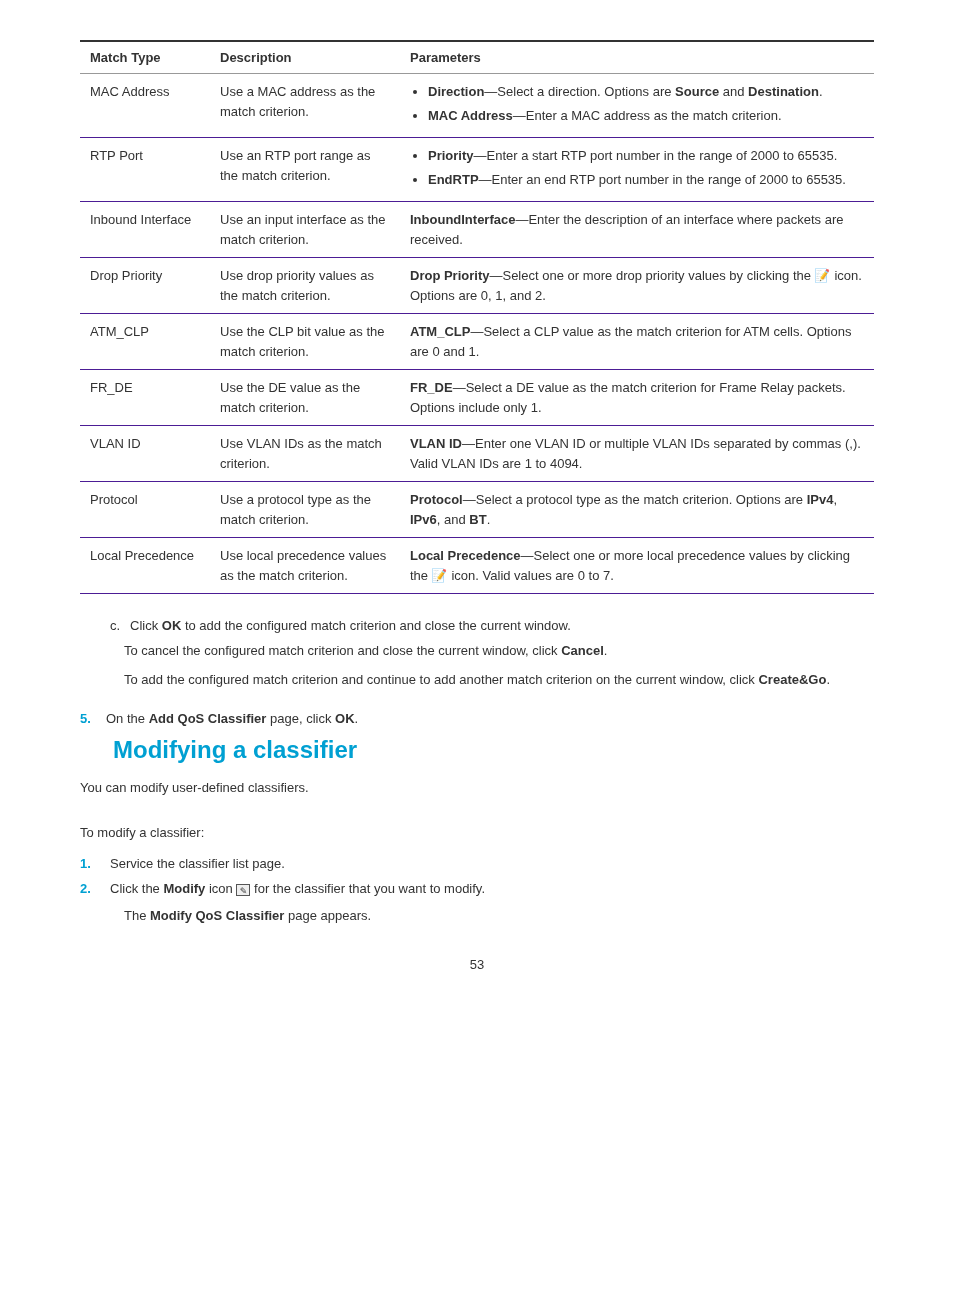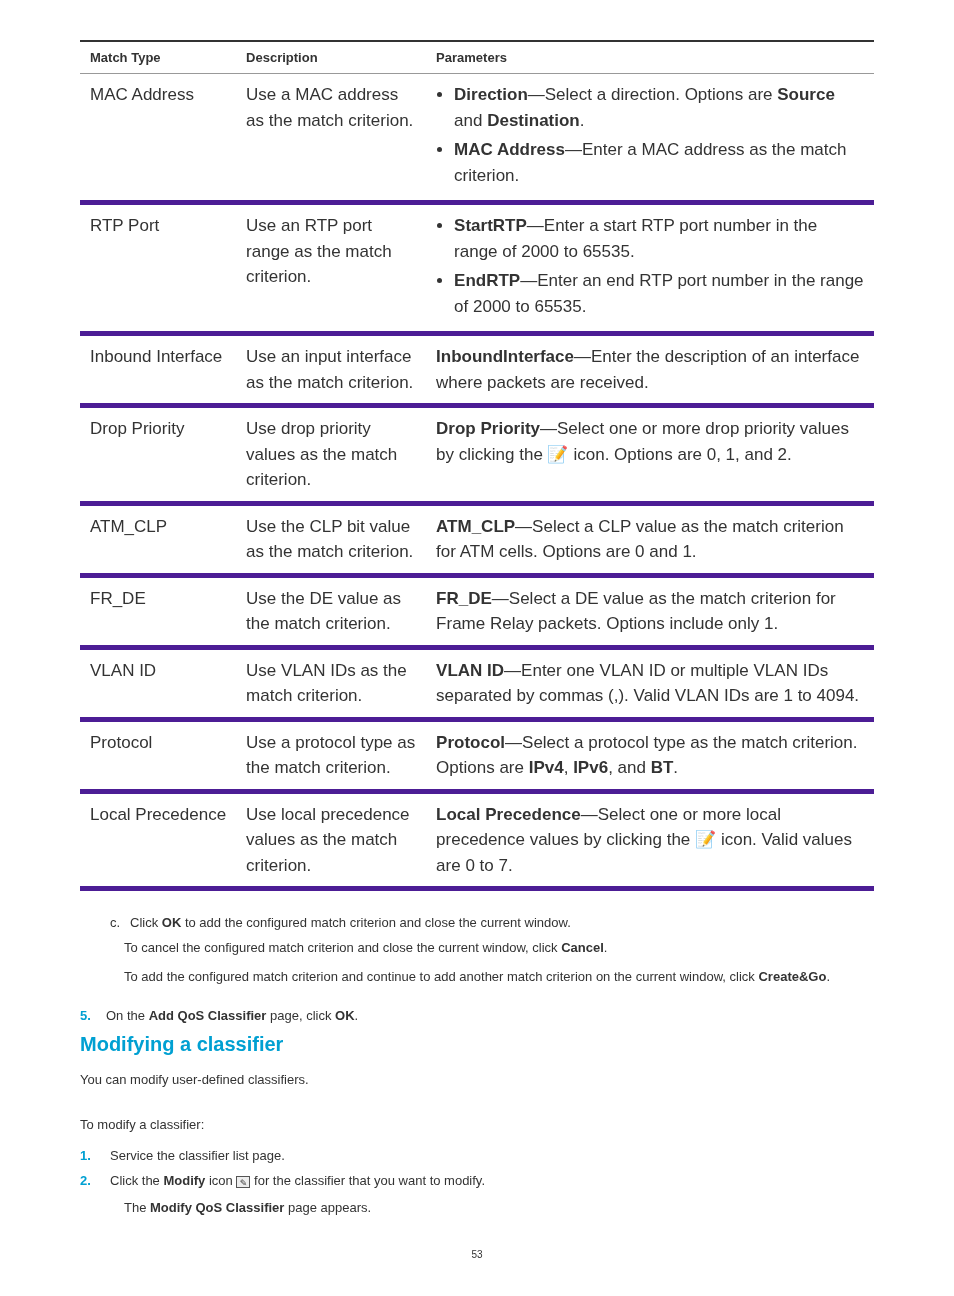--- a/index.html
+++ b/index.html
@@ -24,22 +24,22 @@
       font-weight: bold;
       font-size: 13px;
       padding: 8px 10px;
       border-top: 2px solid #333;
       border-bottom: 1px solid #999;
       background: #fff;
     }
     td {
       vertical-align: top;
       padding: 8px 10px;
-      border-bottom: 5px solid #4c1d95;
-      font-size: 17px;
+      border-bottom: 1px solid #4c1d95;
+      font-size: 13px;
       line-height: 1.5;
     }
     td:first-child {
       width: 130px;
       white-space: nowrap;
     }
     td:nth-child(2) {
       width: 190px;
     }
     td:nth-child(3) {
@@ -82,31 +82,32 @@
     }
     .para-indent {
       margin-left: 44px;
       margin-bottom: 8px;
       line-height: 1.6;
     }
 
     
     h2.section-title {
       color: #00a0d2;
-      font-size: 20px;
+      font-size: 24px;
       font-weight: bold;
       margin-bottom: 14px;
       margin-top: 10px;
       border-bottom: none;
+      margin-left: 33px;
     }
 
     .page-number {
       text-align: center;
       margin-top: 30px;
-      font-size: 10px;
+      font-size: 13px;
       color: #333;
     }
 
     
     .edit-icon {
       display: inline-block;
       width: 14px;
       height: 12px;
       border: 1px solid #555;
       background: #eee;
@@ -138,21 +139,21 @@
             <li><b>Direction</b>—Select a direction. Options are <b>Source</b> and <b>Destination</b>.</li>
             <li><b>MAC Address</b>—Enter a MAC address as the match criterion.</li>
           </ul>
         </td>
       </tr>
       <tr>
         <td>RTP Port</td>
         <td>Use an RTP port range as the match criterion.</td>
         <td>
           <ul class="params">
-            <li><b>StartRTP</b>—Enter a start RTP port number in the range of 2000 to 65535.</li>
+            <li><b>Priority</b>—Enter a start RTP port number in the range of 2000 to 65535.</li>
             <li><b>EndRTP</b>—Enter an end RTP port number in the range of 2000 to 65535.</li>
           </ul>
         </td>
       </tr>
       <tr>
         <td>Inbound Interface</td>
         <td>Use an input interface as the match criterion.</td>
         <td><b>InboundInterface</b>—Enter the description of an interface where packets are received.</td>
       </tr>
       <tr>

